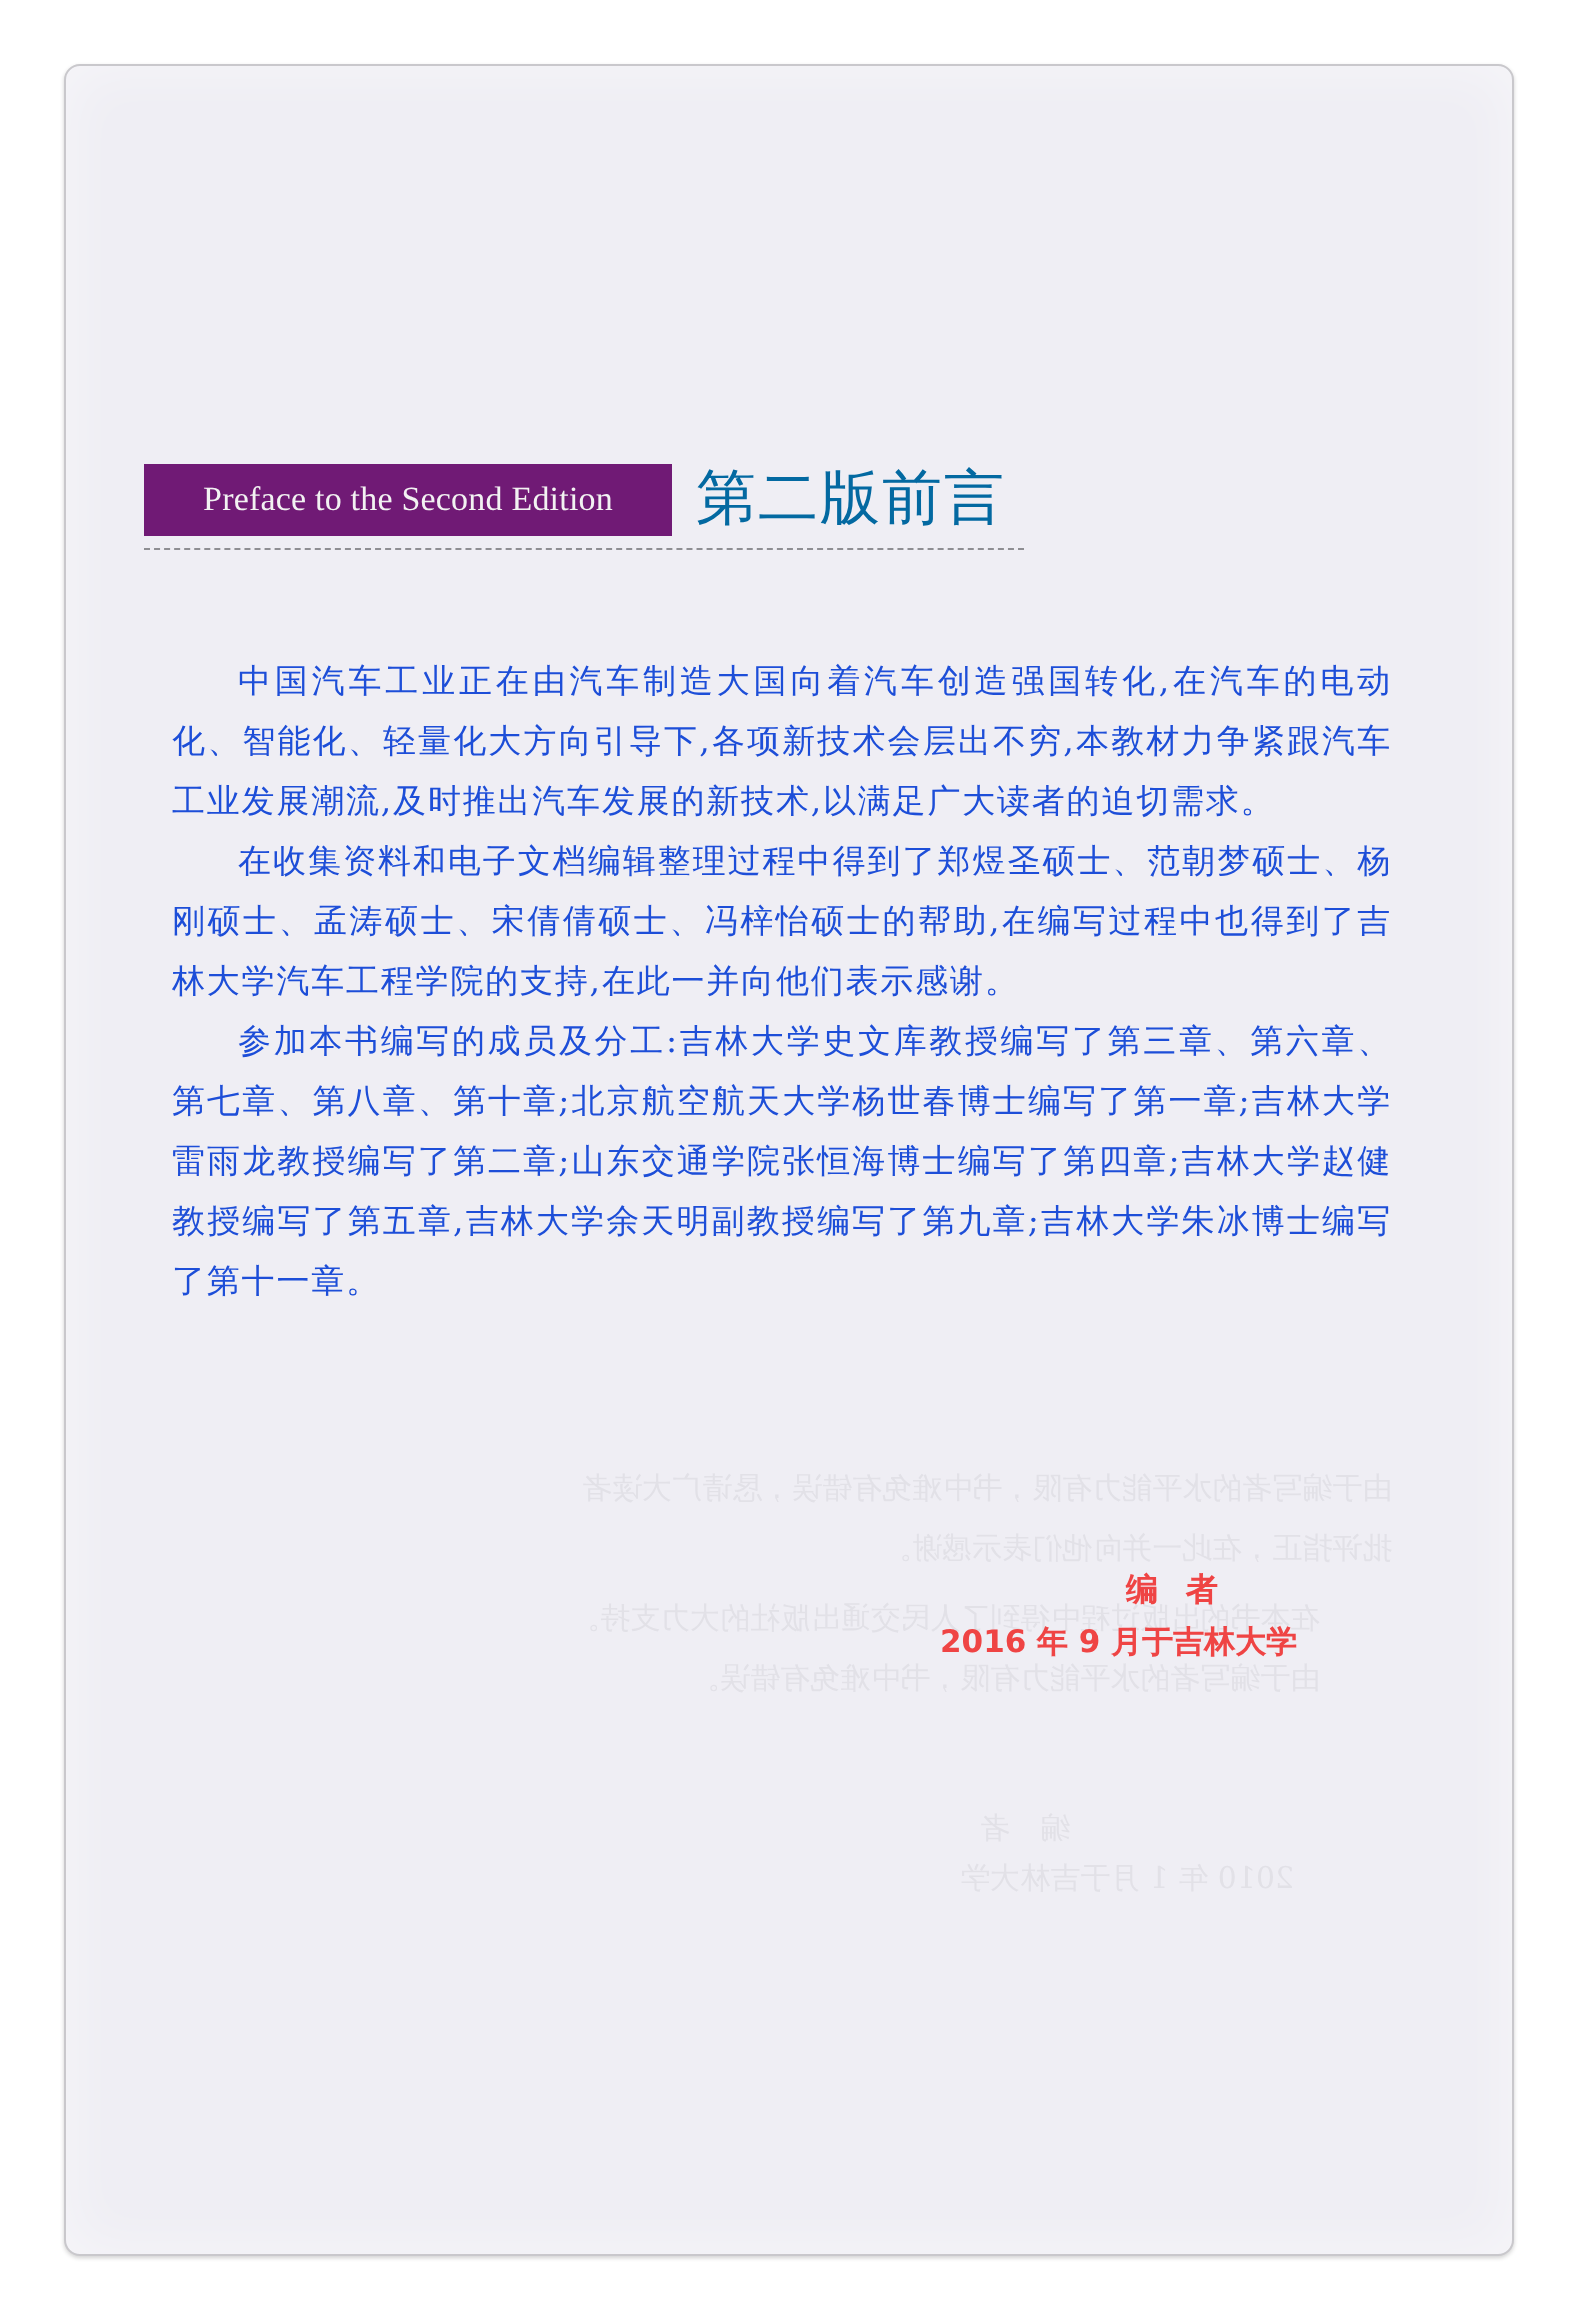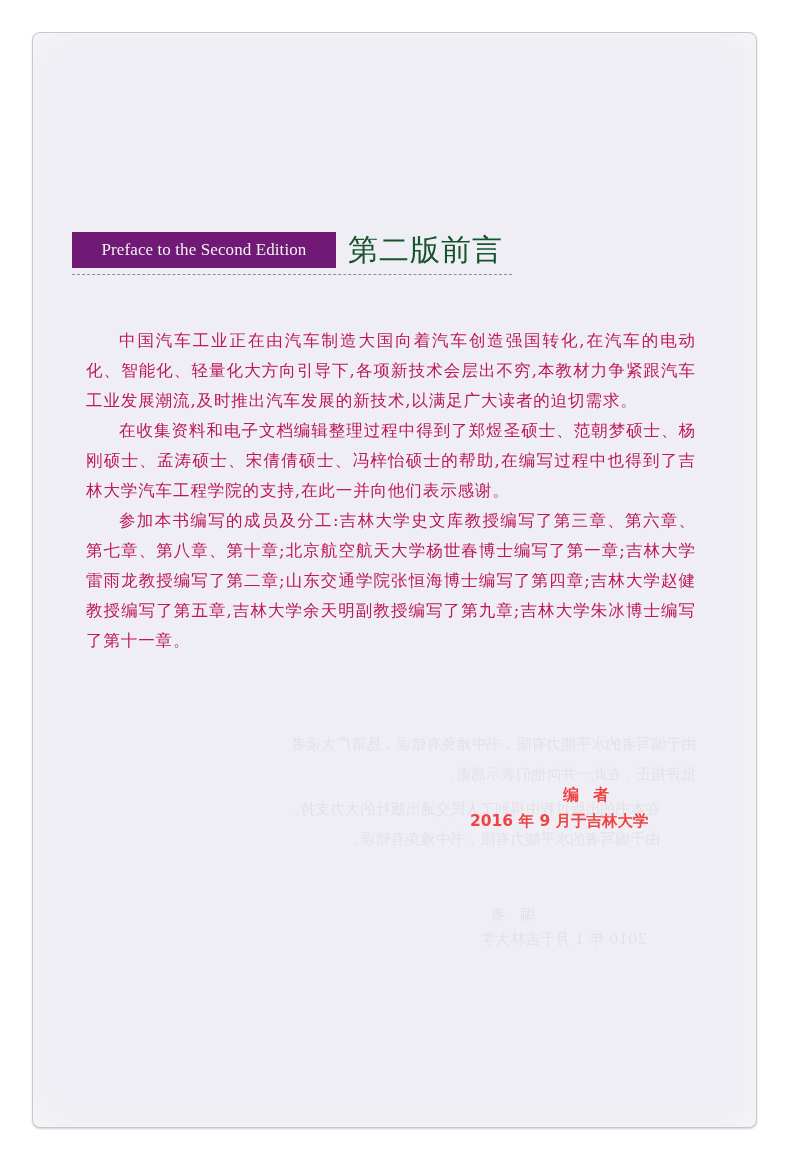--- a/index.html
+++ b/index.html
@@ -46,41 +46,41 @@
       white-space: nowrap;
       letter-spacing: 0.1px;
     }
     .header-cn {
       position: absolute;
       left: 276px;
       top: -2px;
       font-family: "DejaVu Sans", sans-serif;
       font-size: 30px;
       line-height: 40px;
-      color: #14532d;
+      color: #0369a1;
       white-space: nowrap;
       letter-spacing: 1px;
     }
     .header-rule {
       position: absolute;
       left: 0;
       top: 42px;
       width: 440px;
       height: 0;
       border-top: 1.5px dashed #8e8e92;
     }
     .body-text {
       position: absolute;
       left: 86px;
       top: 326px;
       width: 610px;
       font-family: "DejaVu Serif", serif;
       font-size: 16.5px;
       line-height: 30px;
-      color: #be185d;
+      color: #1d4ed8;
     }
     .para {
       margin: 0;
       text-indent: 2em;
       text-align: justify;
       text-align-last: left;
       letter-spacing: 0.9px;
     }
     .signature {
       position: absolute;

